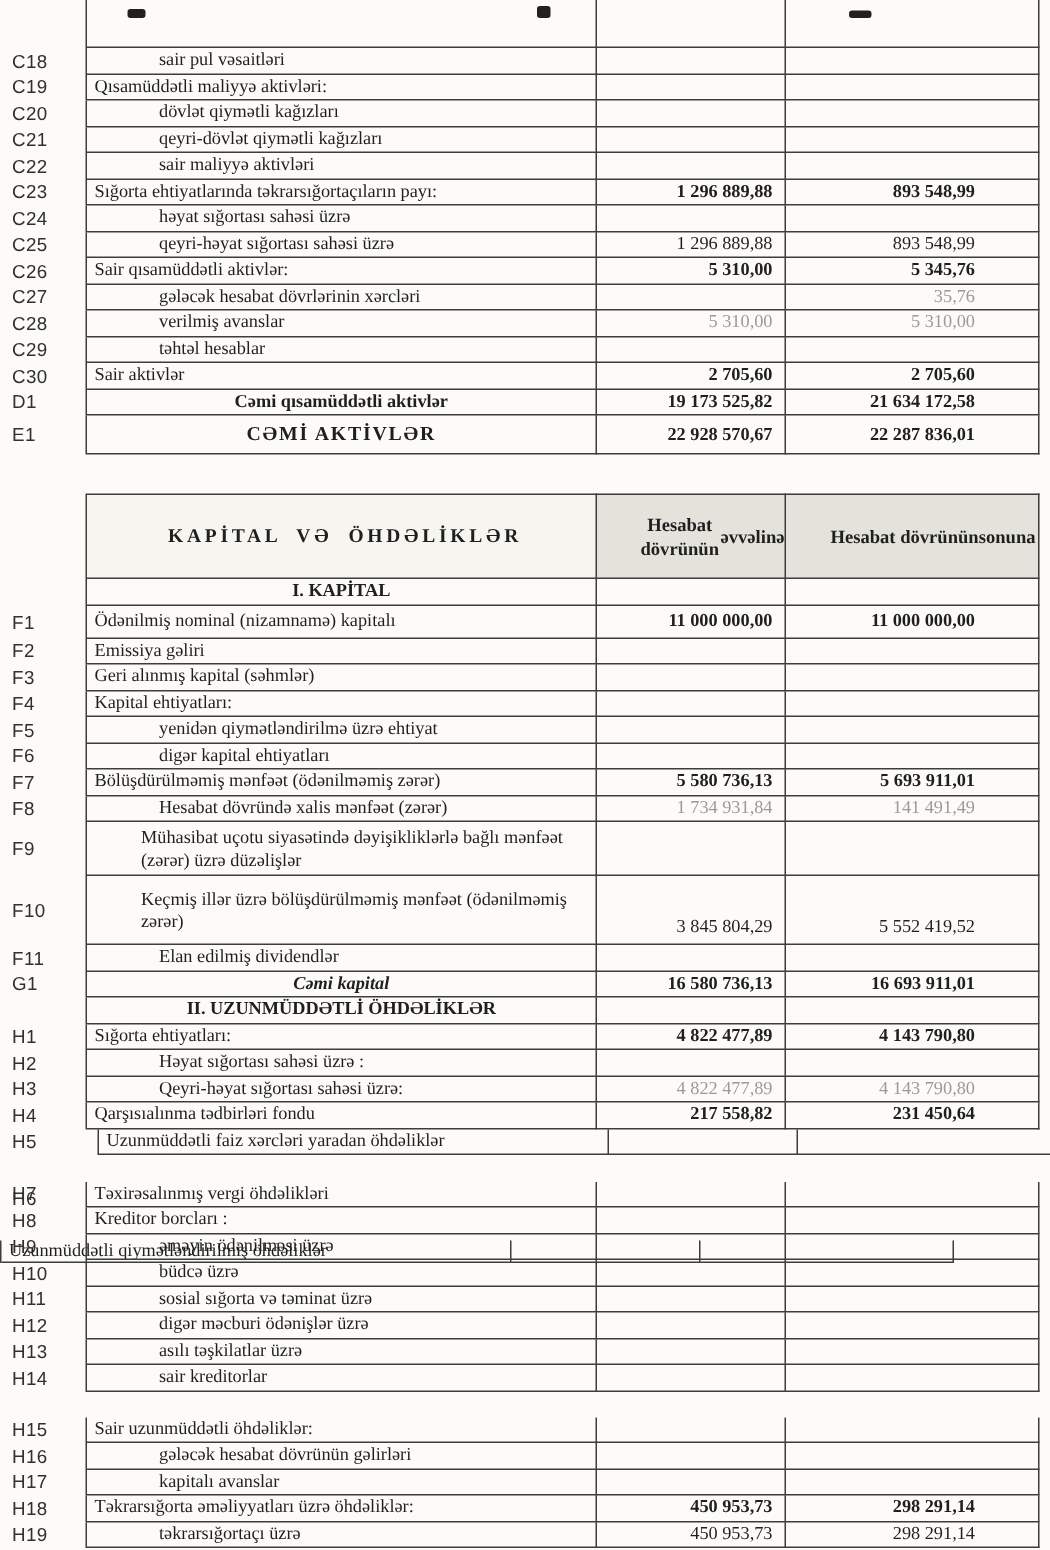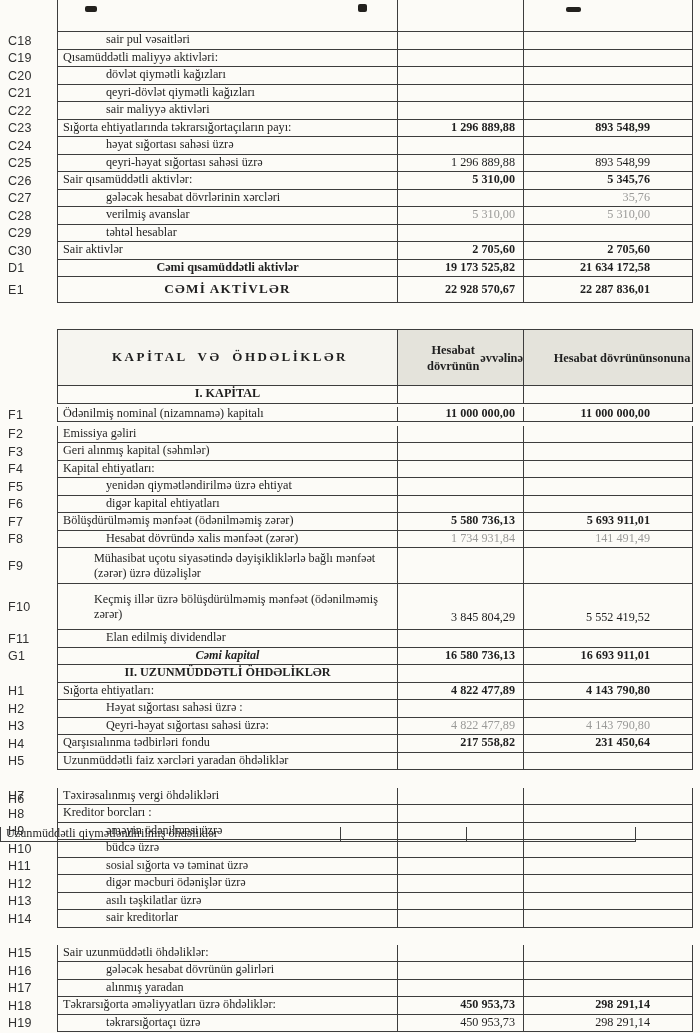--- a/index.html
+++ b/index.html
@@ -203,21 +203,21 @@
       </div>
     </div>
     <div class="trow" style="height: 17.5px;">
       <div class="code"></div>
       <div class="cells">
         <div class="cell c-label lbl-section">I. KAPİTAL</div>
         <div class="cell c-v1"></div>
         <div class="cell c-v2"></div>
       </div>
     </div>
-    <div class="trow" style="height: 22px; align-items: center;">
+    <div class="trow" style="height: 22px;">
       <div class="code">F1</div>
       <div class="cells">
         <div class="cell c-label lbl-bold">Ödənilmiş nominal (nizamnamə) kapitalı</div>
         <div class="cell c-v1 vbold">11 000 000,00</div>
         <div class="cell c-v2 vbold">11 000 000,00</div>
       </div>
     </div>
     <div class="trow" style="height: 17.5px;">
       <div class="code">F2</div>
       <div class="cells">
@@ -339,21 +339,21 @@
       </div>
     </div>
     <div class="trow" style="height: 17.5px;">
       <div class="code">H4</div>
       <div class="cells">
         <div class="cell c-label lbl-bold">Qarşısıalınma tədbirləri fondu</div>
         <div class="cell c-v1 vbold">217 558,82</div>
         <div class="cell c-v2 vbold">231 450,64</div>
       </div>
     </div>
-    <div class="trow" style="height: 17.5px;">
+    <div class="trow" style="height: 17.5px; gap: 8px;">
       <div class="code">H5</div>
       <div class="cells">
         <div class="cell c-label lbl-bold">Uzunmüddətli faiz xərcləri yaradan öhdəliklər</div>
         <div class="cell c-v1"></div>
         <div class="cell c-v2"></div>
       </div>
     </div>
     <div class="trow" style="height: 17.5px; flex-direction: column;">
       <div class="code">H6</div>
       <div class="cells">
@@ -438,21 +438,21 @@
       <div class="code">H16</div>
       <div class="cells">
         <div class="cell c-label lbl-sub">gələcək hesabat dövrünün gəlirləri</div>
         <div class="cell c-v1"></div>
         <div class="cell c-v2"></div>
       </div>
     </div>
     <div class="trow" style="height: 17.5px;">
       <div class="code">H17</div>
       <div class="cells">
-        <div class="cell c-label lbl-sub">alınmış yaradan</div>
+        <div class="cell c-label lbl-sub">kapitalı avanslar</div>
         <div class="cell c-v1"></div>
         <div class="cell c-v2"></div>
       </div>
     </div>
     <div class="trow" style="height: 17.5px;">
       <div class="code">H18</div>
       <div class="cells">
         <div class="cell c-label lbl-bold">Təkrarsığorta əməliyyatları üzrə öhdəliklər:</div>
         <div class="cell c-v1 vbold">450 953,73</div>
         <div class="cell c-v2 vbold">298 291,14</div>

